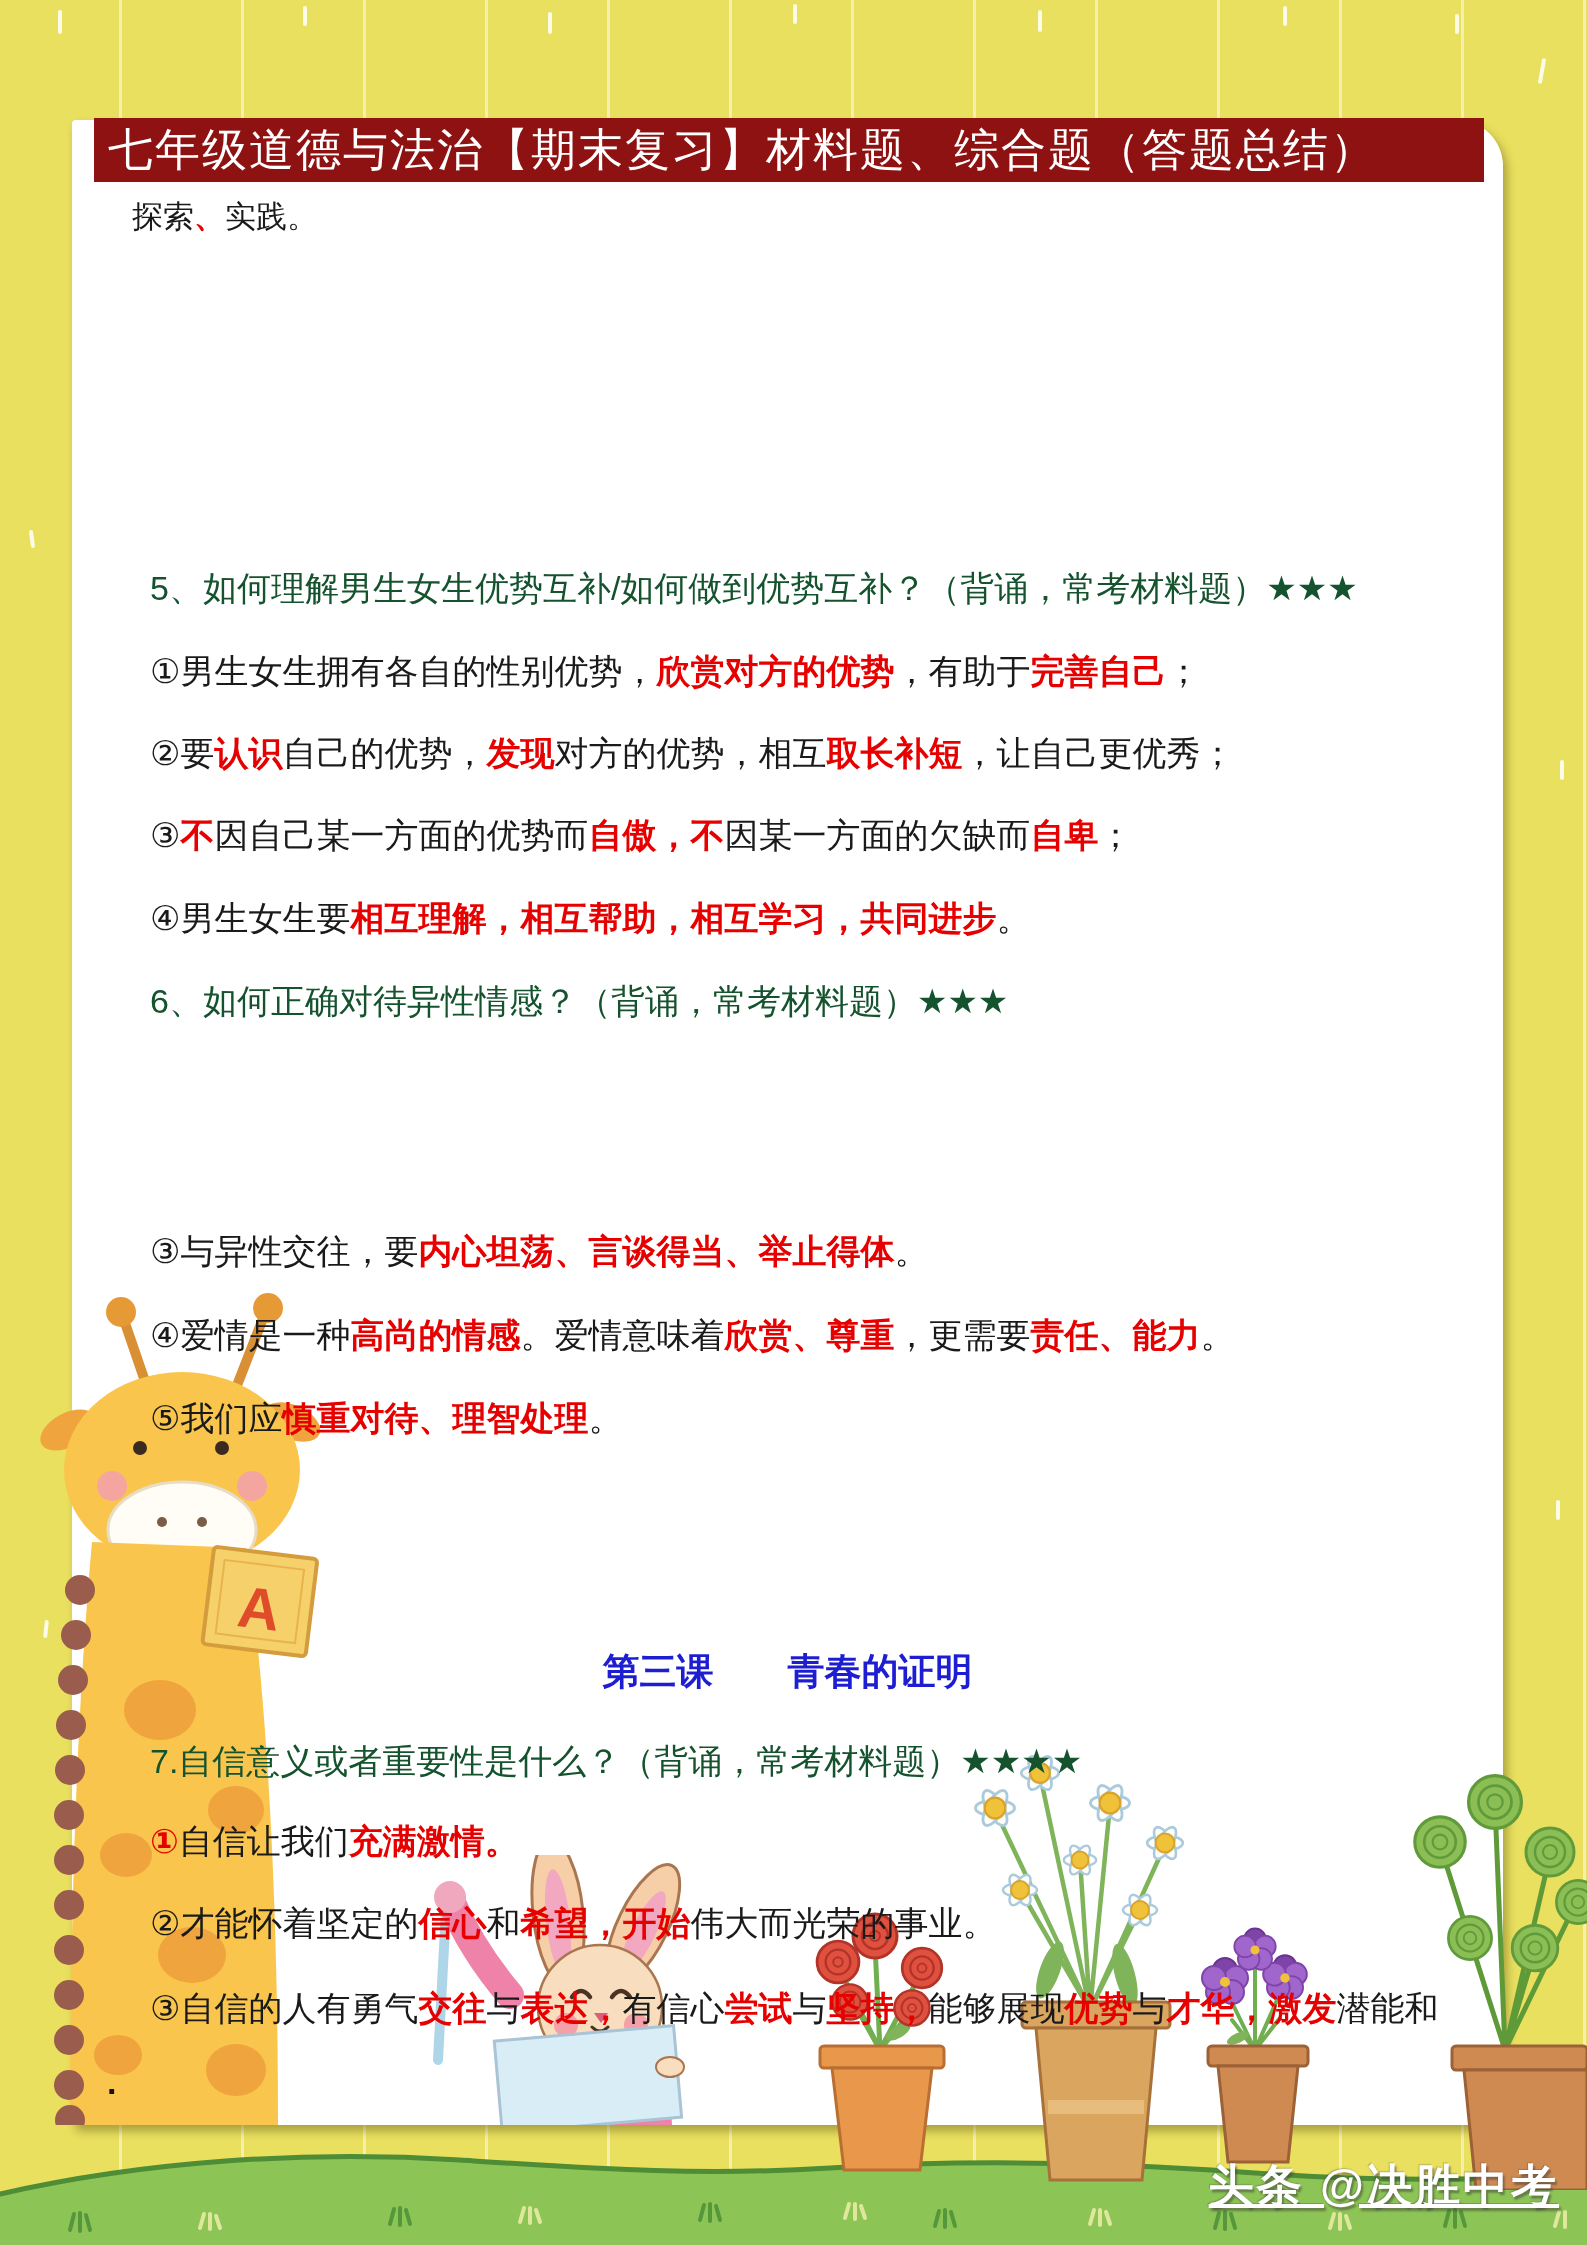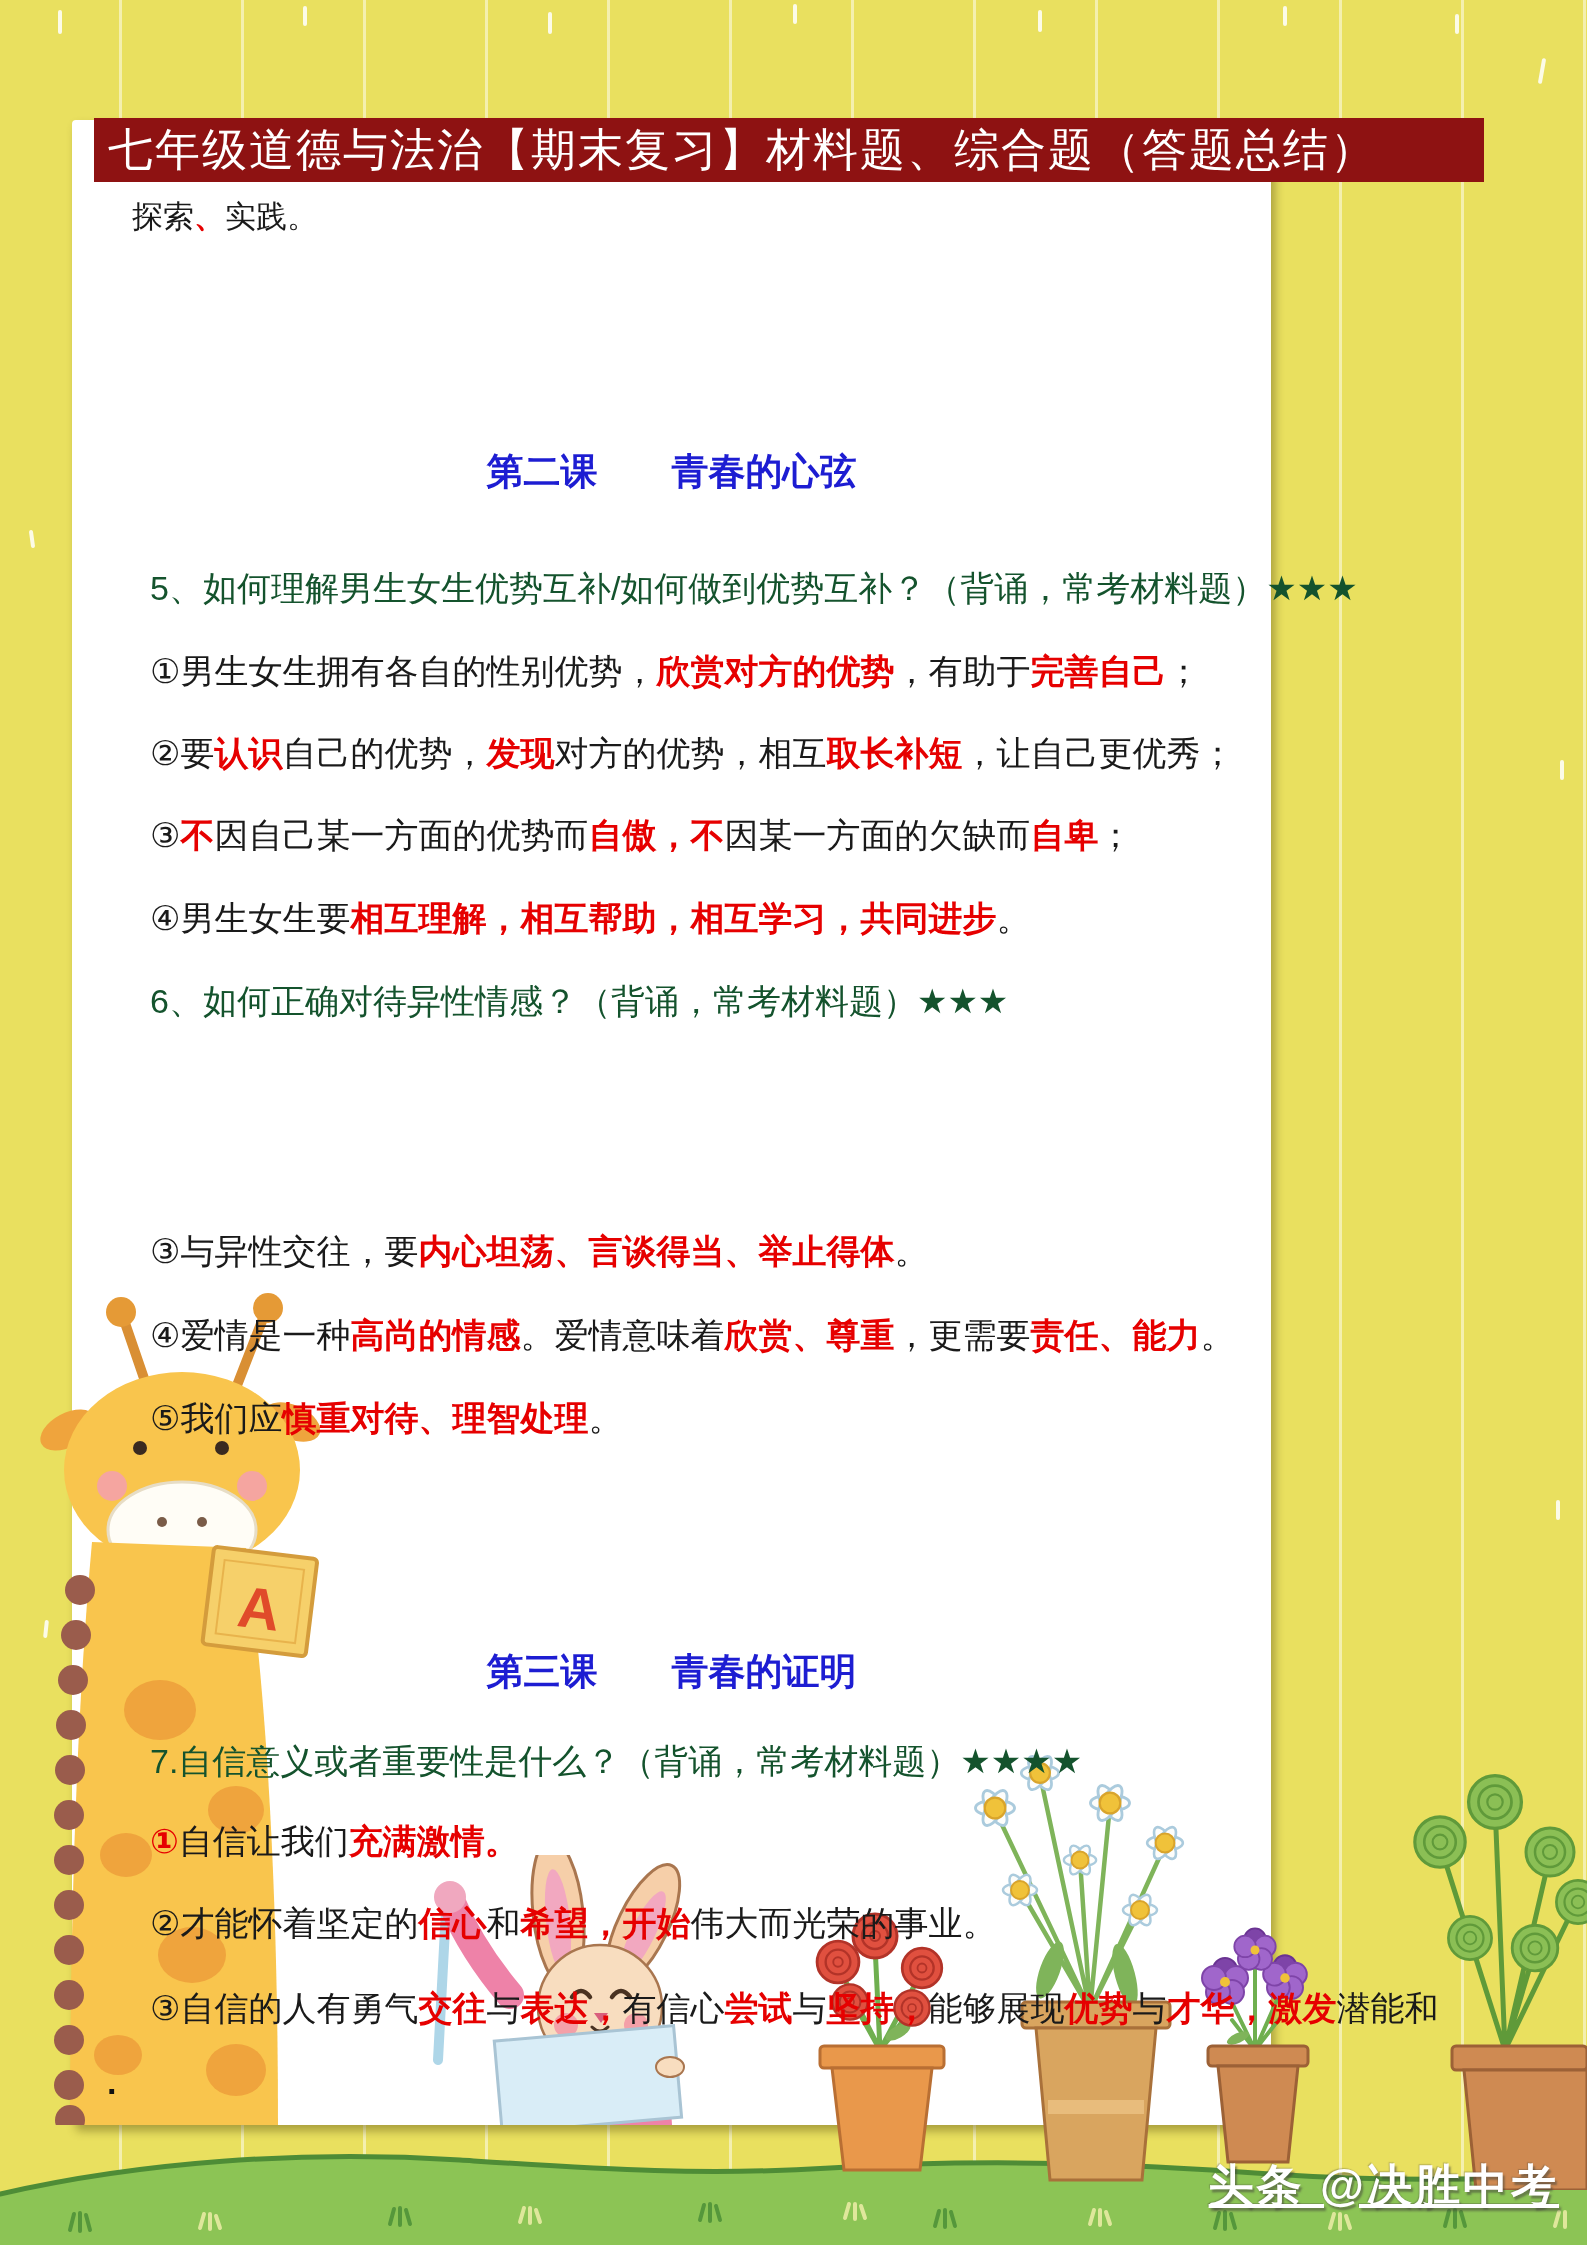--- a/index.html
+++ b/index.html
@@ -6,21 +6,21 @@
   html,body { background:#d8d0a0; }
   .canvas{
     position:relative; width:1587px; height:2245px; overflow:hidden;
     background-color:#e9e05f;
     background-image:repeating-linear-gradient(90deg,
       rgba(255,255,255,0) 0px, rgba(255,255,255,0) 119px,
       rgba(255,255,255,.5) 119px, rgba(255,255,255,.5) 122px);
     font-family:"Liberation Sans","DejaVu Sans",sans-serif;
   }
   .page{
-    position:absolute; left:72px; top:120px; width:1199px; height:2005px;
+    position:absolute; left:72px; top:120px; width:1431px; height:2005px;
     background:#ffffff; border-radius:4px 46px 14px 4px;
     box-shadow:4px 6px 10px rgba(90,80,20,.45);
   }
   .banner{
     position:absolute; left:22px; top:-2px; width:1390px; height:64px;
     background:#8e1212; color:#ffffff;
     font-family:"Liberation Serif","DejaVu Serif",serif;
     font-size:45px; line-height:64px; letter-spacing:2px;
     padding-left:14px; white-space:nowrap; z-index:4;
   }
@@ -69,21 +69,20 @@
   </div>
 
   <div class="page">
 
     <div class="banner">
       <span>七年级道德与法治【期末复习】材料题、综合题（答题总结）</span>
     </div>
 
     <p class="para intro" style="top:80px"><span class="c-k">探索</span><span class="c-r">、</span><span class="c-k">实践。</span></p>
 
-    <h2 class="lesson-title" style="top:327px">第二课　　青春的心弦</h2>
 
     <p class="para q-head" style="top:450px">5、如何理解男生女生优势互补/如何做到优势互补？（背诵，常考材料题）★★★</p>
     <p class="para" style="top:533px"><span class="c-k">①男生女生拥有各自的性别优势，</span><span class="c-r">欣赏对方的优势</span><span class="c-k">，有助于</span><span class="c-r">完善自己</span><span class="c-k">；</span></p>
     <p class="para" style="top:615px"><span class="c-k">②要</span><span class="c-r">认识</span><span class="c-k">自己的优势，</span><span class="c-r">发现</span><span class="c-k">对方的优势，相互</span><span class="c-r">取长补短</span><span class="c-k">，让自己更优秀；</span></p>
     <p class="para" style="top:697px"><span class="c-k">③</span><span class="c-r">不</span><span class="c-k">因自己某一方面的优势而</span><span class="c-r">自傲，不</span><span class="c-k">因某一方面的欠缺而</span><span class="c-r">自卑</span><span class="c-k">；</span></p>
     <p class="para" style="top:780px"><span class="c-k">④男生女生要</span><span class="c-r">相互理解，相互帮助，相互学习，共同进步</span><span class="c-k">。</span></p>
 
     <p class="para q-head" style="top:863px">6、如何正确对待异性情感？（背诵，常考材料题）★★★</p>
     <p class="para" style="top:1113px"><span class="c-k">③与异性交往，要</span><span class="c-r">内心坦荡、言谈得当、举止得体</span><span class="c-k">。</span></p>
     <p class="para" style="top:1197px"><span class="c-k">④爱情是一种</span><span class="c-r">高尚的情感</span><span class="c-k">。爱情意味着</span><span class="c-r">欣赏、尊重</span><span class="c-k">，更需要</span><span class="c-r">责任、能力</span><span class="c-k">。</span></p>

